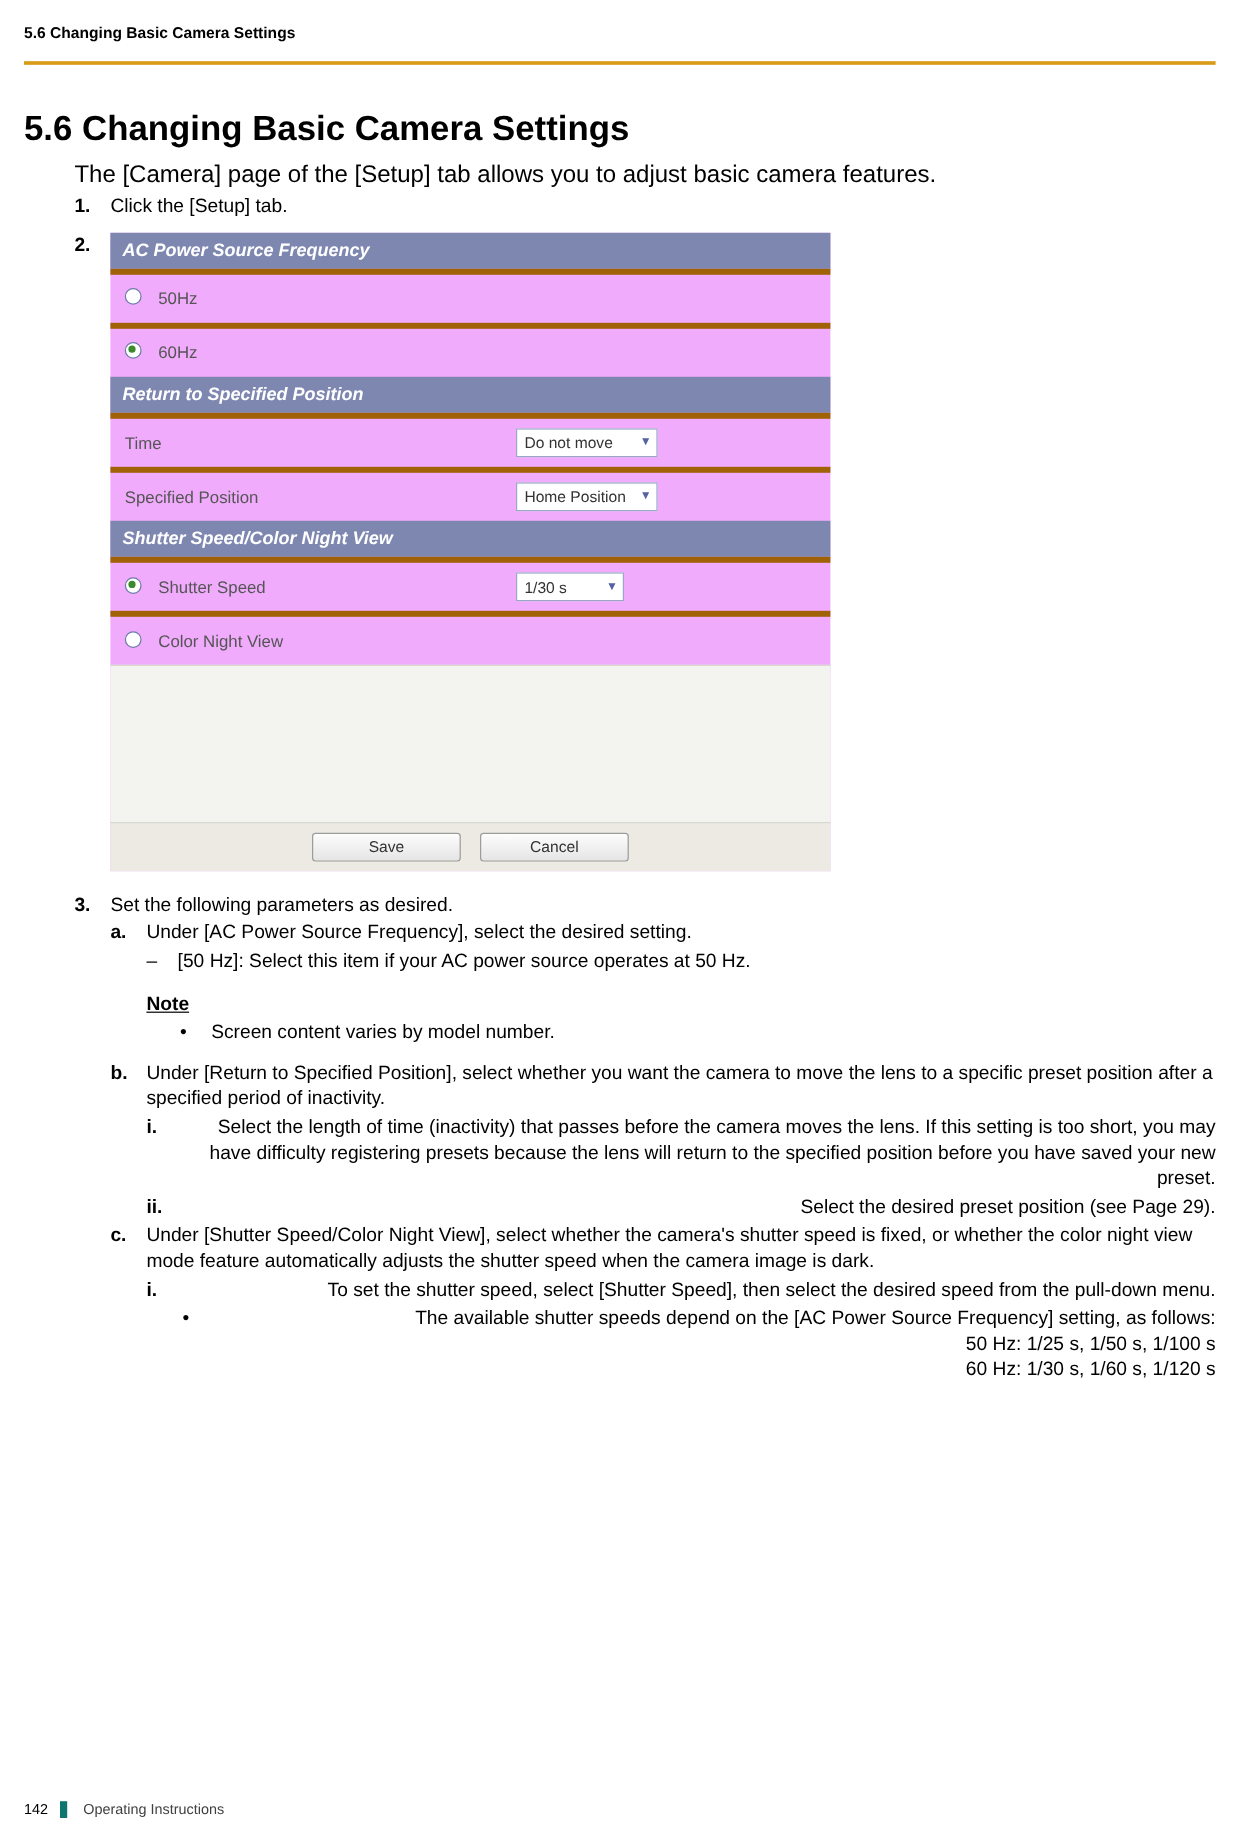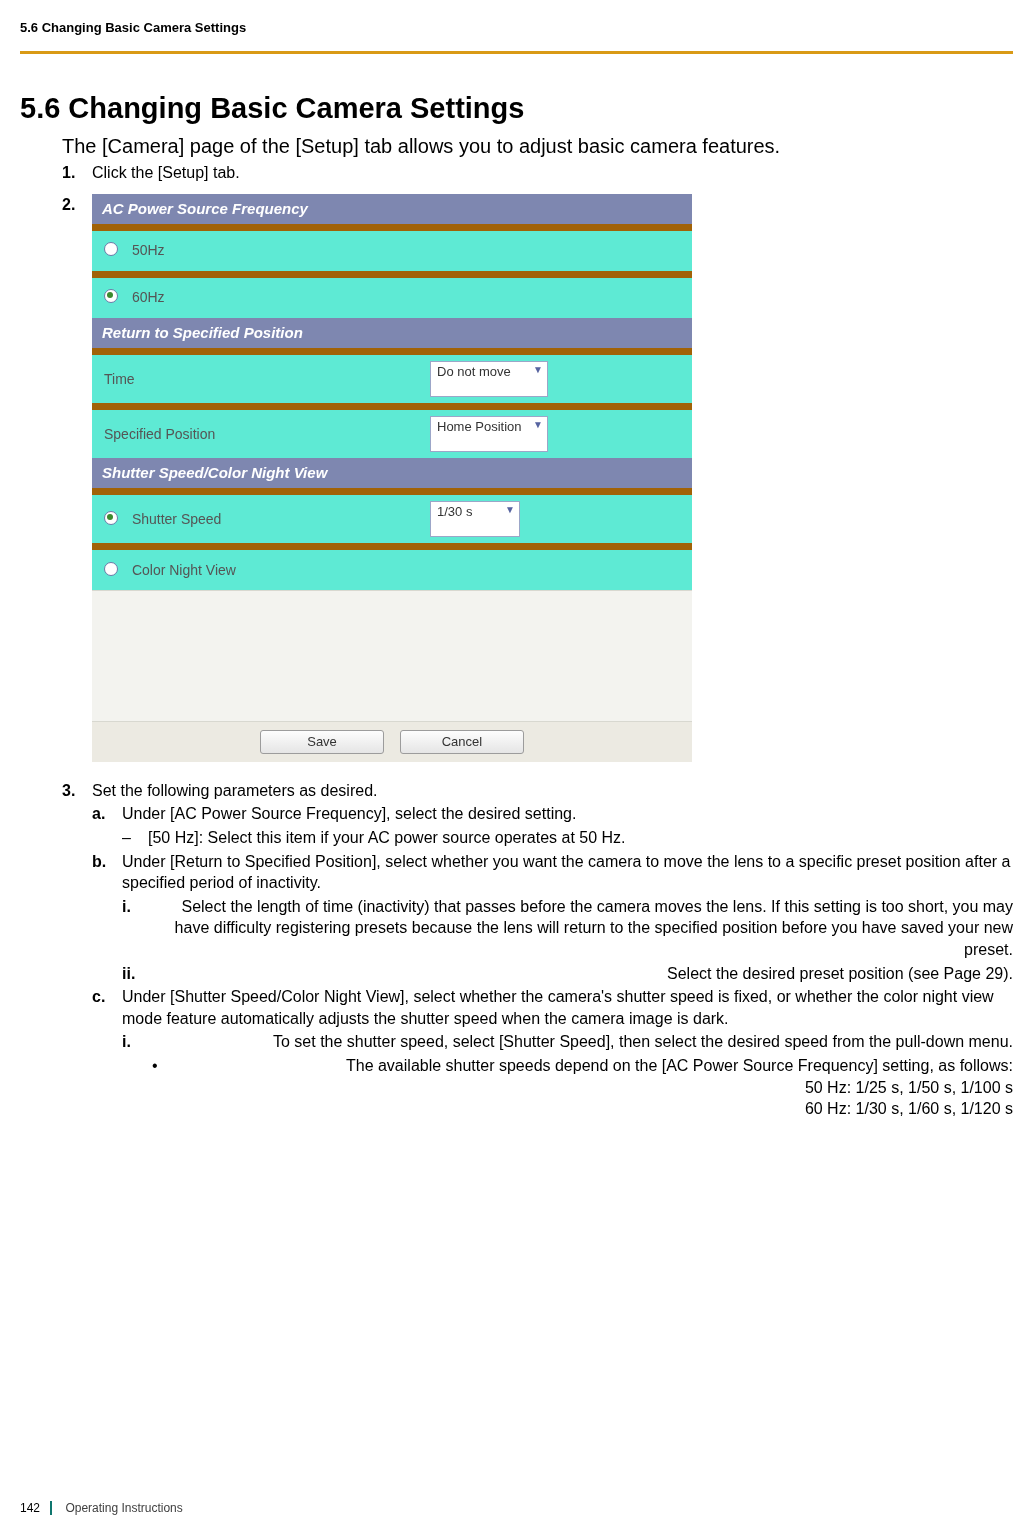--- a/index.html
+++ b/index.html
@@ -139,39 +139,39 @@
     margin-left: 26px;
   }
 
   
   .panel-wrap {
     margin: 10px 0 18px 0;
   }
   .panel {
     width: 600px;
     border: none;
-    background: #5eead4;
+    background: #f0abfc;
     font-family: "MS Sans Serif", Tahoma, Arial, sans-serif;
     font-size: 14px;
     color: #444;
     position: relative;
     box-shadow: none;
   }
   .section-header {
     background: #7e87b0;
     color: #fff;
     font-weight: bold;
     font-style: italic;
     padding: 5px 10px;
     font-size: 15px;
   }
   .row {
     display: flex;
     align-items: center;
-    border-top: 7px solid #a16207;
+    border-top: 5px solid #a16207;
     padding: 6px 12px;
     min-height: 28px;
   }
   .row:first-child { border-top: none; }
   .row .label-col {
     flex: 1;
     color: #555;
   }
   .row .control-col {
     width: 250px;
@@ -190,28 +190,29 @@
   .radio-dot.selected::after {
     content: "";
     position: absolute;
     left: 2px; top: 2px;
     width: 6px; height: 6px;
     border-radius: 50%;
     background: #3c8a2e;
   }
   .faux-select {
     display: inline-flex;
+    align-items: center;
     justify-content: space-between;
     border: 1px solid #9ca6c8;
     background: #fff;
     color: #333;
     font-size: 13px;
     padding: 1px 4px 1px 6px;
     min-width: 118px;
-    height: 36px;
+    height: 24px;
     box-sizing: border-box;
   }
   .faux-select .caret {
     color: #5663a0;
     font-size: 10px;
     margin-left: 6px;
   }
   .panel-spacer {
     height: 130px;
     border-top: 1px solid #d8d8d0;
@@ -238,21 +239,21 @@
 
   .footer {
     position: absolute;
     bottom: 20px;
     left: 20px;
     font-size: 12px;
   }
   .footer .pnum {
     display: inline-block;
     padding-right: 10px;
-    border-right: 2px solid #0f766e;
+    border-right: 6px solid #0f766e;
     margin-right: 10px;
   }
   .footer .doc-title {
     color: #404040;
   }
 </style>
 </head>
 <body>
 
 <div class="page">
@@ -337,20 +338,26 @@
     </li>
 
     <li>
       <span>Set the following parameters as desired.</span>
       <ol class="sub-list">
         <li>
           <span>Under [AC Power Source Frequency], select the desired setting.</span>
           <ul class="dash-list">
             <li>[50 Hz]: Select this item if your AC power source operates at 50 Hz.</li>
           </ul>
+          <div class="note-block">
+            <div class="note-heading">Note</div>
+            <ul class="bullet-list" style="margin-left:28px;">
+              <li>Screen content varies by model number.</li>
+            </ul>
+          </div>
         </li>
         <li>
           <span>Under [Return to Specified Position], select whether you want the camera to move the lens to a specific preset position after a specified period of inactivity.</span>
           <ol class="roman-list">
             <li>Select the length of time (inactivity) that passes before the camera moves the lens. If this setting is too short, you may have difficulty registering presets because the lens will return to the specified position before you have saved your new preset.</li>
             <li>Select the desired preset position (see Page 29).</li>
           </ol>
         </li>
         <li>
           <span>Under [Shutter Speed/Color Night View], select whether the camera's shutter speed is fixed, or whether the color night view mode feature automatically adjusts the shutter speed when the camera image is dark.</span>

